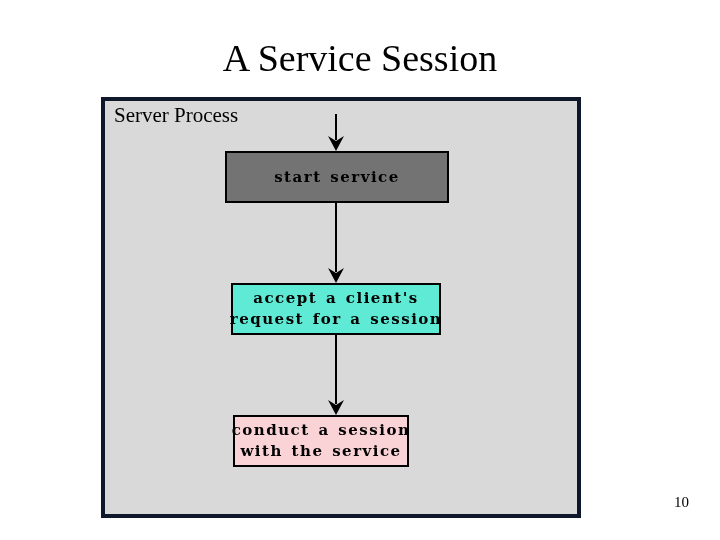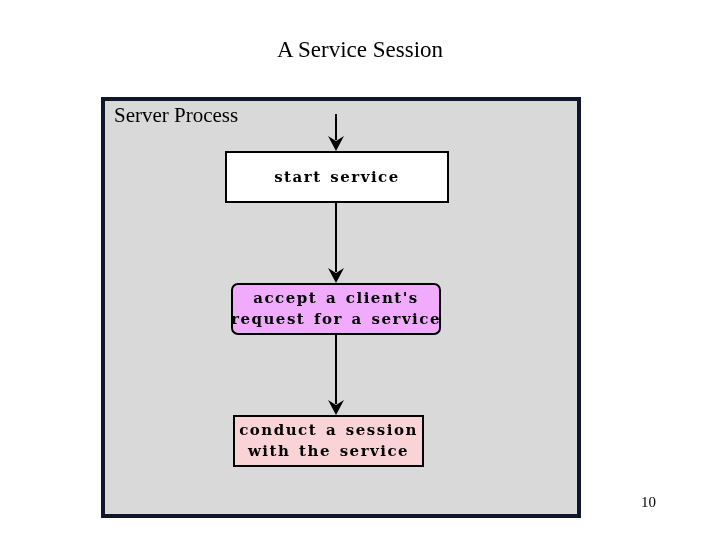--- a/index.html
+++ b/index.html
@@ -14,21 +14,21 @@
     height: 540px;
     background: #ffffff;
     overflow: hidden;
   }
   .title {
     position: absolute;
     left: 0;
     top: 36px;
     width: 720px;
     text-align: center;
-    font-size: 23px;
+    font-size: 38px;
     line-height: 1.2;
     color: #000000;
     font-family: "Liberation Serif", serif;
   }
   .panel {
     position: absolute;
     left: 101px;
     top: 97px;
     width: 480px;
     height: 421px;
@@ -60,21 +60,21 @@
     font-weight: bold;
     font-size: 15px;
     line-height: 21px;
     letter-spacing: 1.5px;
     word-spacing: 2px;
     color: #000000;
     white-space: nowrap;
   }
   .node-1 { left: 120px; top: 50px;  width: 224px; height: 52px; }
   .node-2 { left: 126px; top: 182px; width: 210px; height: 52px; }
-  .node-3 { left: 128px; top: 314px; width: 191px; height: 52px; }
+  .node-3 { left: 128px; top: 314px; width: 176px; height: 52px; }
   .flow-arrow {
     position: absolute;
     left: 222px;
     width: 18px;
   }
   .flow-arrow .shaft {
     position: absolute;
     left: 8px;
     top: 0;
     width: 2px;
@@ -88,21 +88,21 @@
     height: 15px;
   }
   .arrow-1 { top: 13px;  height: 37px; }
   .arrow-1 .shaft { height: 26px; }
   .arrow-2 { top: 102px; height: 80px; }
   .arrow-2 .shaft { height: 69px; }
   .arrow-3 { top: 234px; height: 80px; }
   .arrow-3 .shaft { height: 69px; }
   .page-number {
     position: absolute;
-    left: 641px;
+    left: 674px;
     top: 494px;
     font-size: 15px;
     color: #000000;
     font-family: "Liberation Serif", serif;
   }
 </style>
 </head>
 <body>
 
 <div class="slide">
@@ -113,34 +113,34 @@
 
     <div class="panel-label">Server Process</div>
 
     <div class="flow-arrow arrow-1">
       <div class="shaft"></div>
       <svg class="head" viewBox="0 0 16 15" xmlns="http://www.w3.org/2000/svg">
         <polygon points="0,0 8,15 16,0 8,5" fill="#000000"></polygon>
       </svg>
     </div>
 
-    <div class="flow-node node-1" style="background-color: #ffffff;">
+    <div class="flow-node node-1" style="background-color: #737373;">
       <div class="node-line">start service</div>
     </div>
 
     <div class="flow-arrow arrow-2">
       <div class="shaft"></div>
       <svg class="head" viewBox="0 0 16 15" xmlns="http://www.w3.org/2000/svg">
         <polygon points="0,0 8,15 16,0 8,5" fill="#000000"></polygon>
       </svg>
     </div>
 
-    <div class="flow-node node-2" style="background-color: #f0abfc; border-radius: 7px;">
+    <div class="flow-node node-2" style="background-color: #5eead4;">
       <div class="node-line">accept a client's</div>
-      <div class="node-line">request for a service</div>
+      <div class="node-line">request for a session</div>
     </div>
 
     <div class="flow-arrow arrow-3">
       <div class="shaft"></div>
       <svg class="head" viewBox="0 0 16 15" xmlns="http://www.w3.org/2000/svg">
         <polygon points="0,0 8,15 16,0 8,5" fill="#000000"></polygon>
       </svg>
     </div>
 
     <div class="flow-node node-3" style="background-color: rgb(249, 211, 214);">

